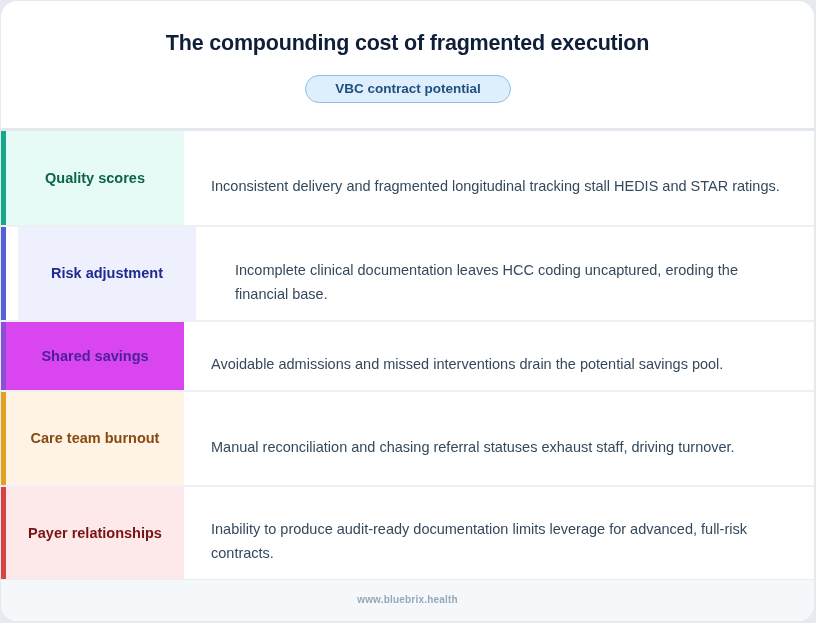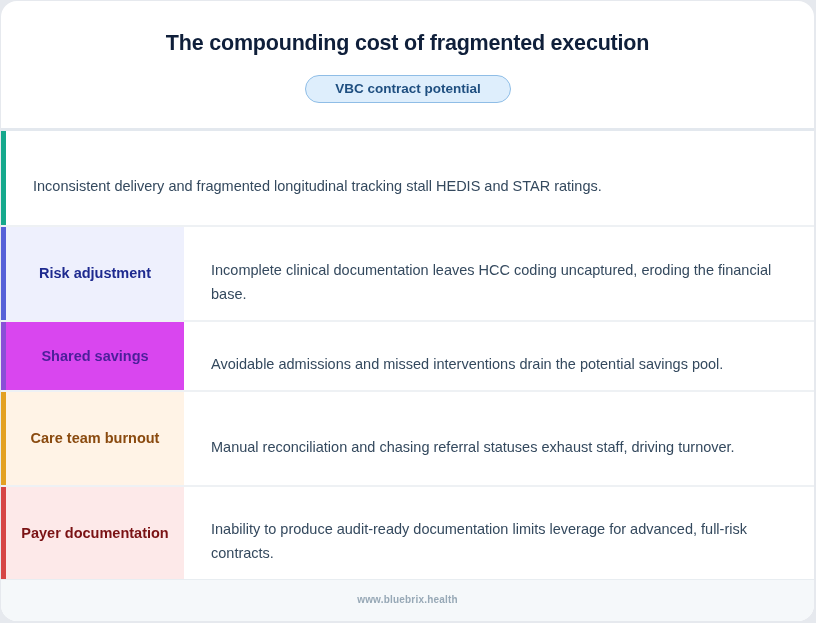--- a/index.html
+++ b/index.html
@@ -109,40 +109,41 @@
 <div class="card">
   <div class="header">
     <div class="title">The compounding cost of fragmented execution</div>
     <div class="pill">VBC contract potential</div>
     <div class="header-rule"></div>
   </div>
 
   <div class="rows">
     <div class="row" style="height: 96px;">
       <div class="accent" style="background: rgb(21, 168, 140);"></div>
+      <div class="label-cell" style="background: rgb(230, 250, 246); color: rgb(13, 100, 72);">Quality scores</div>
       <div class="desc-cell">Inconsistent delivery and fragmented longitudinal tracking stall HEDIS and STAR ratings.</div>
     </div>
-    <div class="row" style="height: 95px;">
+    <div class="row" style="height: 95px; gap: 12px;">
       <div class="accent" style="background: rgb(85, 96, 216);"></div>
       <div class="label-cell" style="background: rgb(238, 240, 253); color: rgb(30, 42, 143);">Risk adjustment</div>
       <div class="desc-cell">Incomplete clinical documentation leaves HCC coding uncaptured, eroding the financial base.</div>
     </div>
     <div class="row" style="height: 70px;">
       <div class="accent" style="background: rgb(138, 79, 214);"></div>
       <div class="label-cell" style="background: #d946ef; color: rgb(75, 31, 154);">Shared savings</div>
       <div class="desc-cell">Avoidable admissions and missed interventions drain the potential savings pool.</div>
     </div>
     <div class="row" style="height: 95px;">
       <div class="accent" style="background: rgb(227, 161, 35);"></div>
       <div class="label-cell" style="background: rgb(255, 243, 230); color: rgb(138, 74, 15);">Care team burnout</div>
       <div class="desc-cell">Manual reconciliation and chasing referral statuses exhaust staff, driving turnover.</div>
     </div>
     <div class="row" style="height: 92px;">
       <div class="accent" style="background: rgb(214, 69, 69);"></div>
-      <div class="label-cell" style="background: rgb(253, 233, 233); color: rgb(122, 18, 20);">Payer documentation</div>
+      <div class="label-cell" style="background: rgb(253, 233, 233); color: rgb(122, 18, 20);">Payer relationships</div>
       <div class="desc-cell">Inability to produce audit-ready documentation limits leverage for advanced, full-risk contracts.</div>
     </div>
   </div>
 
   <div class="footer">
     <span class="footer-text">www.bluebrix.health</span>
   </div>
 </div>
 
 </body></html>

